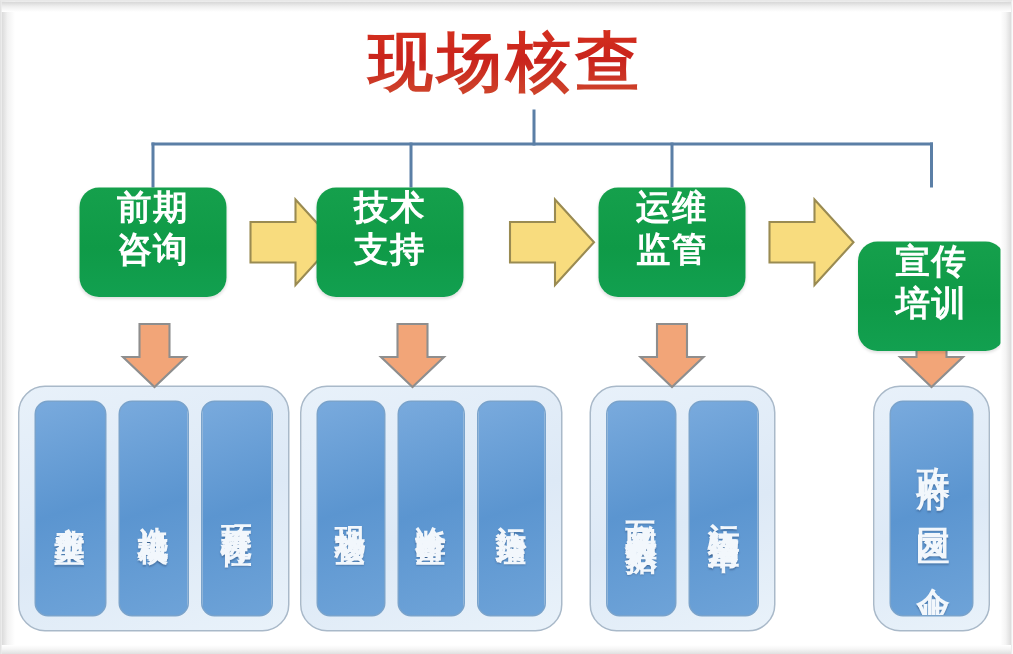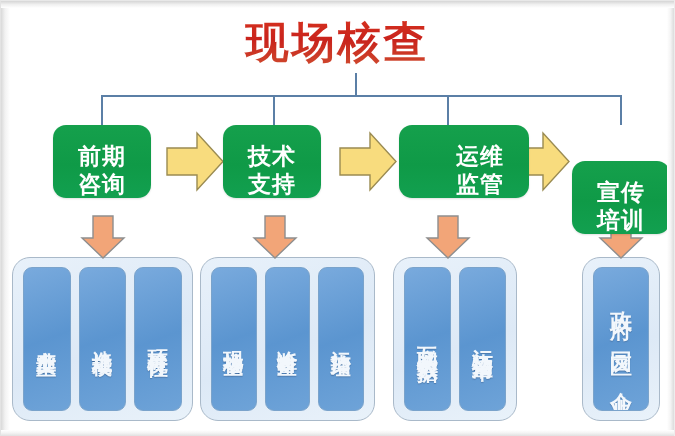--- a/index.html
+++ b/index.html
@@ -87,21 +87,21 @@
   .conn-v { width: 2px; }
 
   
   .stage {
     position: absolute;
     border-radius: 13px;
     background: linear-gradient(180deg, #15a04c 0%, #0f9a47 55%, #12a050 100%);
     box-shadow: 0 1px 2px rgba(0,0,0,0.12);
     color: #ffffff;
     display: flex;
-    align-items: flex-end;
+    align-items: flex-start;
     justify-content: center;
     z-index: 5;
   }
   .stage-label {
     font-size: 23px;
     line-height: 28px;
     font-weight: bold;
     text-align: center;
     letter-spacing: 1px;
     width: 2.3em;
@@ -200,21 +200,21 @@
       <span class="chip-label">产业类型</span>
     </div>
     <div class="chip">
       <span class="chip-label">选址规模</span>
     </div>
     <div class="chip">
       <span class="chip-label">环境可行性</span>
     </div>
   </div>
 
-  <div class="stage" style="left:222px; top:124px; width:98px; height:73px;">
+  <div class="stage" style="left:210px; top:124px; width:98px; height:73px;">
     <span class="stage-label">技术支持</span>
   </div>
 
   <div class="arrow-right" style="left:336px; top:129px; width:62px; height:63px;">
     <svg viewBox="0 0 62 63" width="62" height="63">
       <polygon points="3,18 33,18 33,3 59,31.5 33,60 33,45 3,45" fill="#f8dc7e" stroke="#9a8b52" stroke-width="1.4"></polygon>
     </svg>
   </div>
 
   <div class="arrow-down" style="left:250px; top:213px; width:48px; height:46px;">
@@ -228,21 +228,21 @@
       <span class="chip-label">现场核查</span>
     </div>
     <div class="chip">
       <span class="chip-label">诊断排查</span>
     </div>
     <div class="chip">
       <span class="chip-label">污染治理</span>
     </div>
   </div>
 
-  <div class="stage" style="left:398px; top:124px; width:98px; height:73px;padding-left:32px;">
+  <div class="stage" style="left:398px; top:124px; width:98px; height:73px;">
     <span class="stage-label">运维监管</span>
   </div>
 
   <div class="arrow-right" style="left:509px; top:129px; width:62px; height:63px;">
     <svg viewBox="0 0 62 63" width="62" height="63">
       <polygon points="3,18 33,18 33,3 59,31.5 33,60 33,45 3,45" fill="#f8dc7e" stroke="#9a8b52" stroke-width="1.4"></polygon>
     </svg>
   </div>
 
   <div class="arrow-down" style="left:423px; top:213px; width:48px; height:46px;">

